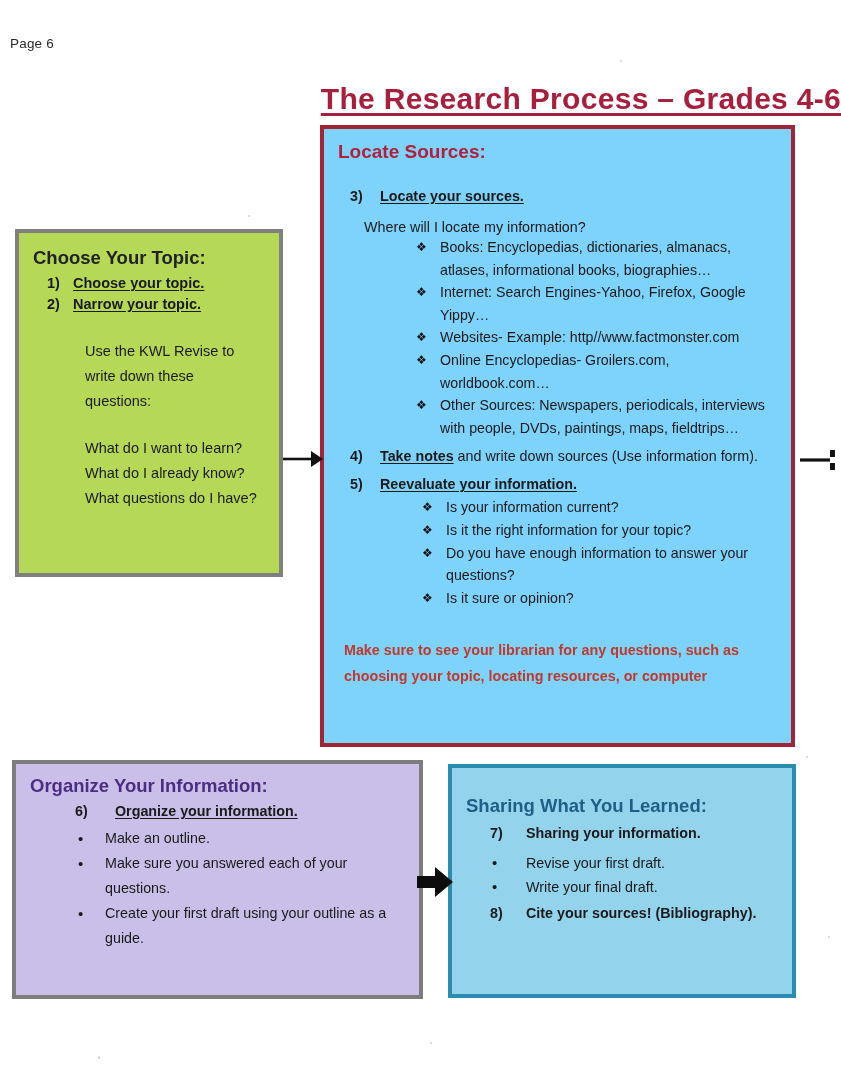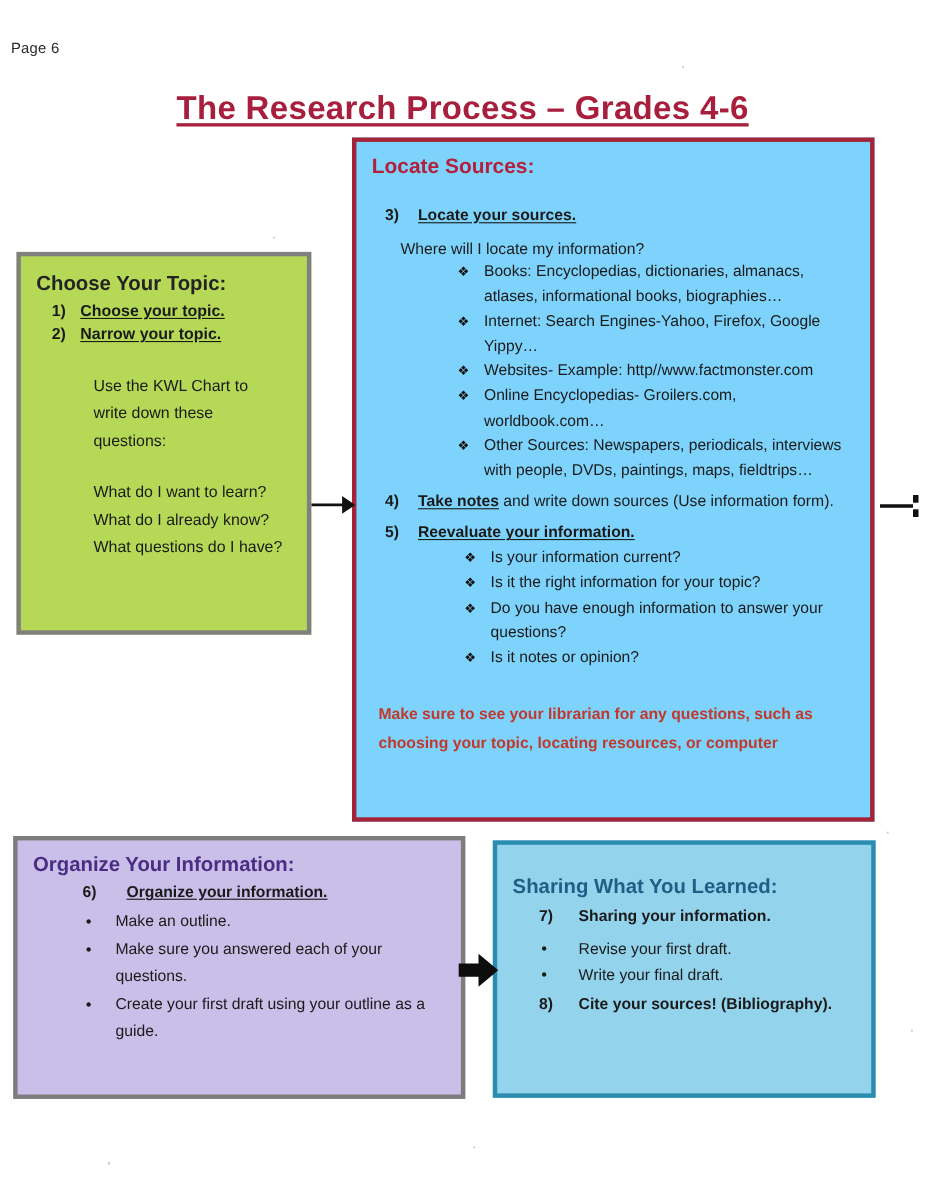--- a/index.html
+++ b/index.html
@@ -13,21 +13,21 @@
   }
   .page { position:absolute; inset:0; }
 
   #page-label {
     position:absolute; left:10px; top:36px;
     font-size:13.5px; color:#2a2a2a; letter-spacing:.2px;
   }
 
   #doc-title {
     position:absolute; left:0; top:82px; width:841px;
-    text-align:center;
+    text-align:right;
     font-size:30px; font-weight:bold;
     color:#a81f3e;
     letter-spacing:.3px;
     text-decoration:underline;
     text-underline-offset:4px;
     text-decoration-thickness:3px;
   }
 
   .box { position:absolute; box-sizing:border-box; }
 
@@ -141,21 +141,21 @@
       <span class="t">Choose your topic.</span>
     </div>
     <div class="num-row">
       <span class="n">2)</span>
       <span class="t">Narrow your topic.</span>
     </div>
 
     <div class="gap"></div>
 
     <div class="para">
-      <div>Use the KWL Chart to</div>
+      <div>Use the KWL Revise to</div>
       <div>write down these</div>
       <div>questions:</div>
     </div>
 
     <div class="gap"></div>
 
     <div class="para">
       <div>What do I want to learn?</div>
       <div>What do I already know?</div>
       <div>What questions do I have?</div>
@@ -213,21 +213,21 @@
       <li>
         <span class="bl">❖</span>
         <span>Is it the right information for your topic?</span>
       </li>
       <li>
         <span class="bl">❖</span>
         <span>Do you have enough information to answer your questions?</span>
       </li>
       <li>
         <span class="bl">❖</span>
-        <span>Is it notes or opinion?</span>
+        <span>Is it sure or opinion?</span>
       </li>
     </ul>
 
     <div class="note">Make sure to see your librarian for any questions, such as choosing your topic, locating resources, or computer</div>
   </div>
 
   <div class="box" id="box-organize">
     <div class="heading">Organize Your Information:</div>
 
     <div class="step">

